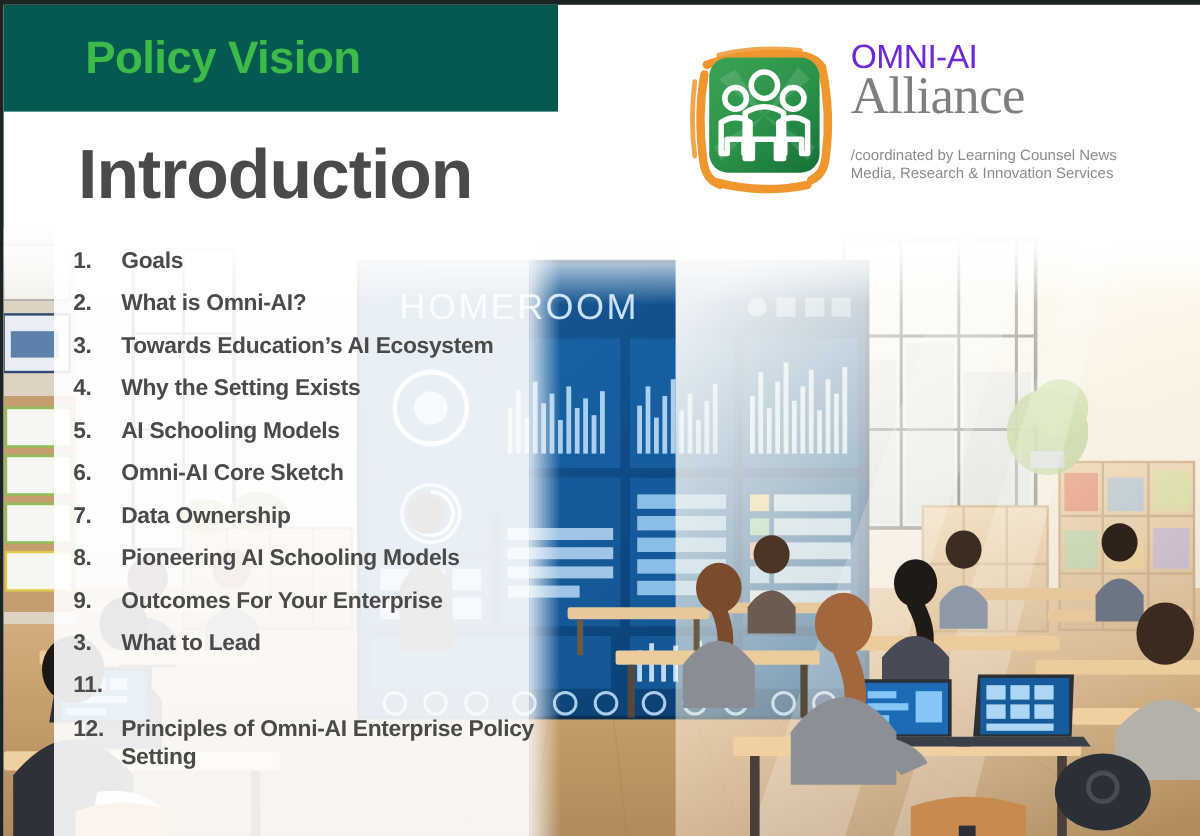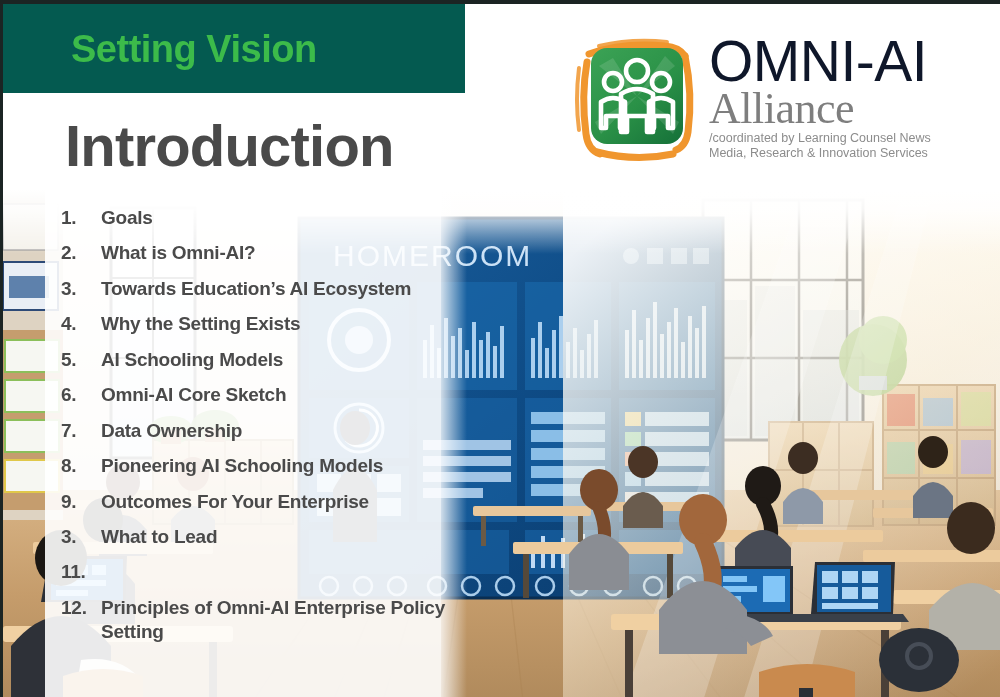--- a/index.html
+++ b/index.html
@@ -72,36 +72,36 @@
     height: 140px;
     flex: 0 0 auto;
   }
   .logo-mark svg { display: block; width: 132px; height: 140px; }
 
   .logo-words {
     margin-left: 8px;
     padding-top: 8px;
   }
   .logo-omni {
-    font-size: 57px;
-    color: #0f172a;
+    font-size: 28px;
+    color: #6d28d9;
     line-height: 0.98;
     letter-spacing: -0.5px;
     font-family: "Liberation Sans", sans-serif;
   }
   .logo-alliance {
     font-size: 44px;
     color: #7E7E7E;
     line-height: 1.0;
     letter-spacing: -0.5px;
     margin-top: -3px;
     font-family: Liberation Serif, serif;
   }
   .logo-tagline {
-    margin-top: 0;
+    margin-top: 20px;
     font-size: 12.5px;
     color: #8C8C8C;
     line-height: 1.18;
     max-width: 260px;
     font-family: "Liberation Sans", sans-serif;
   }
 
   
   .photo {
     position: absolute;
@@ -575,21 +575,21 @@
         <path d="M60 486 q40 -14 80 0 l0 26 l-80 0 Z"></path>
       </g>
     </svg>
   </div>
 
   <div class="photo-top-fade"></div>
 
   <div class="agenda-panel"></div>
 
   <div class="title-band">
-    <div class="title-band-text">Setting Vision</div>
+    <div class="title-band-text">Policy Vision</div>
   </div>
 
   <div class="section-heading">Introduction</div>
 
   <div class="logo-lockup">
     <div class="logo-mark">
       <svg viewBox="0 0 132 140" aria-hidden="true">
         <defs>
           <linearGradient id="lgGreen" x1="0.1" y1="0" x2="0.9" y2="1">
             <stop offset="0%" stop-color="#3aa154"></stop>

